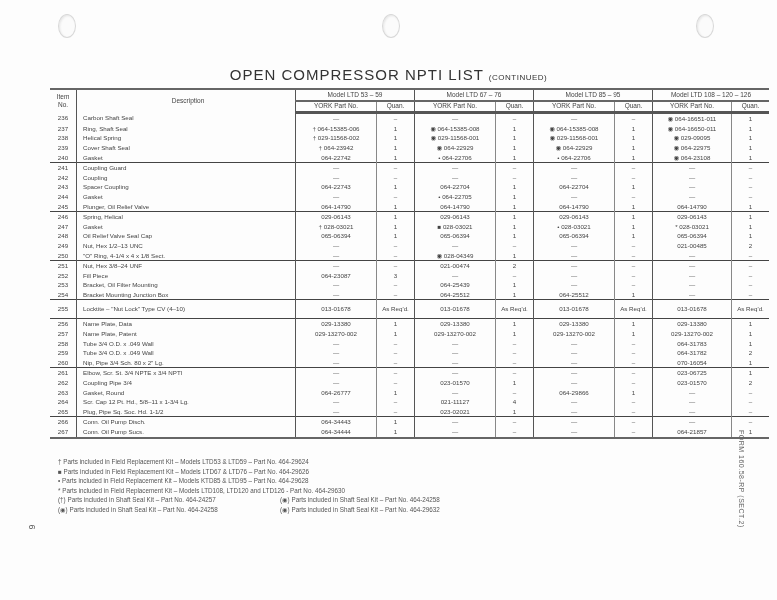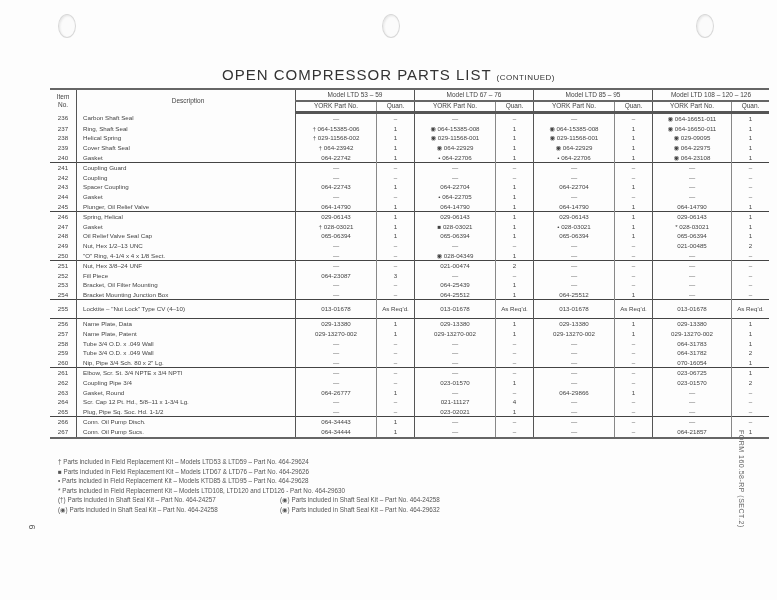--- a/index.html
+++ b/index.html
@@ -35,21 +35,21 @@
   .pagenum { position:absolute; left:29px; top:522px; transform:rotate(90deg); font-size:9px; color:#555; }
 </style>
 </head>
 <body>
 
 <div class="hole" style="left:58px;"></div>
 <div class="hole" style="left:382px;"></div>
 <div class="hole" style="left:696px;"></div>
 
 <div class="title">
-  <span>OPEN COMPRESSOR PARTS LIST</span>
+  <span>OPEN COMPRESSOR NPTI LIST</span>
   <span class="sub">(CONTINUED)</span>
 </div>
 
 <table class="parts">
   <thead>
     <tr class="r1">
       <th class="c-item" rowspan="2" style="white-space:normal;">Item No.</th>
       <th class="c-desc" rowspan="2" style="text-align:center;">Description</th>
       <th colspan="2" style="border-right:1px solid #555;border-bottom:1px solid #777;">Model LTD 53 – 59</th>
       <th colspan="2" style="border-right:1px solid #555;border-bottom:1px solid #777;">Model LTD 67 – 76</th>

